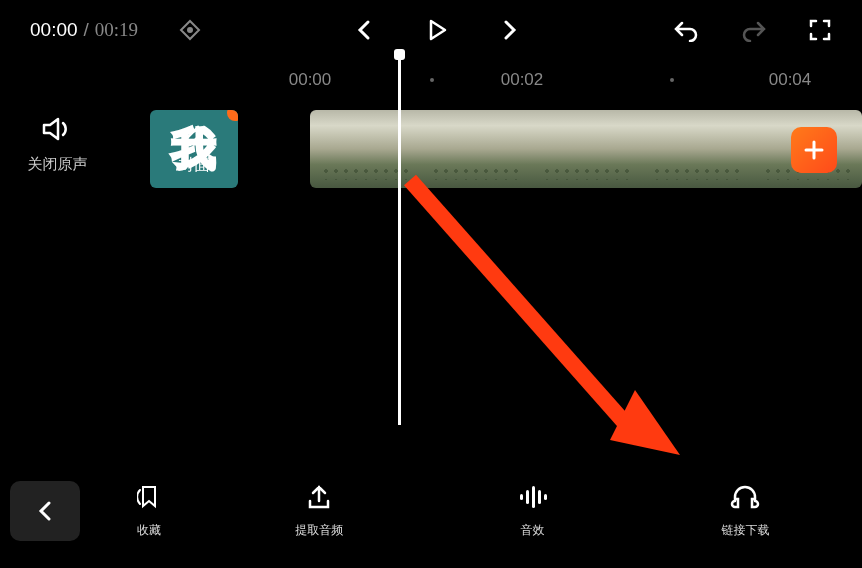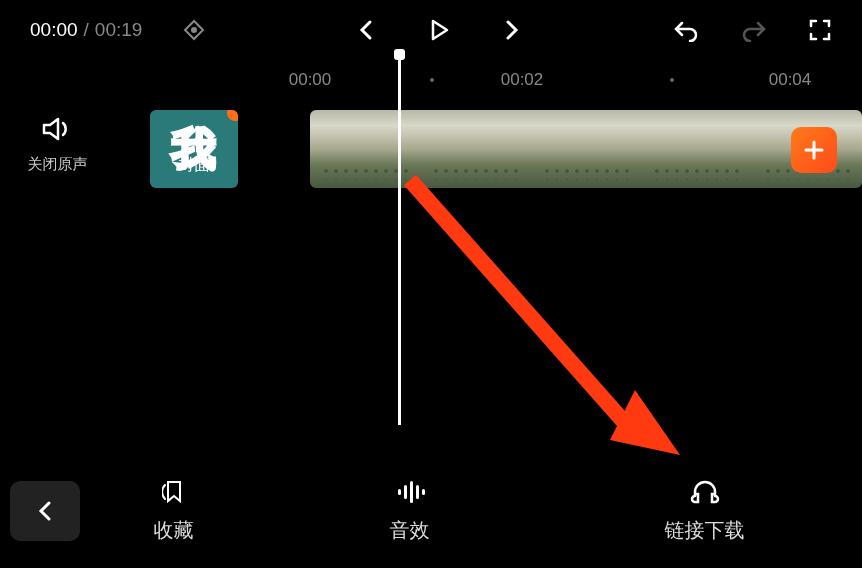--- a/index.html
+++ b/index.html
@@ -13,21 +13,21 @@
   position: relative;
 }
 .top-bar {
   height: 60px;
   display: flex;
   align-items: center;
   padding: 0 30px;
   gap: 40px;
 }
 .time-display { font-size: 19px; color: #fff; display: flex; gap: 6px; }
-.time-display .total { color: #888; }
+.time-display .total { color: #888; font-family: Liberation Serif, serif; }
 .top-icon { color: #888; display: flex; align-items: center; justify-content: center; cursor: pointer; }
 .top-icon.active { color: #fff; }
 .top-controls { display: flex; gap: 50px; align-items: center; flex: 1; justify-content: center; }
 .right-controls { display: flex; gap: 40px; align-items: center; }
 
 .ruler {
   height: 30px;
   position: relative;
   margin-top: 10px;
 }
@@ -157,21 +157,21 @@
   margin-right: 5px;
 }
 .tool-tab {
   flex: 1;
   display: flex;
   flex-direction: column;
   align-items: center;
   gap: 10px;
   cursor: pointer;
 }
-.tool-tab .lbl { font-size: 20px; color: #ddd; }
+.tool-tab .lbl { font-size: 12px; color: #ddd; }
 .tool-tab.first { flex: 0.6; }
 .tool-ic { height: 30px; display: flex; align-items: center; justify-content: center; }
 </style>
 </head>
 <body>
 
 <div class="top-bar">
   <div class="time-display">
     <span>00:00</span>
     <span style="color:#888">/</span>
@@ -285,20 +285,28 @@
   <div class="tool-tab first">
     <span class="tool-ic">
       <svg width="24" height="26" viewBox="0 0 24 26" fill="none" stroke="#fff" stroke-width="2">
           <path d="M6 3 H18 V22 L12 17 L6 22 Z"></path>
           <path d="M3 6 A10 10 0 0 0 3 20" stroke-linecap="round"></path>
         </svg>
     </span>
     <span class="lbl">收藏</span>
   </div>
 
+  <div class="tool-tab">
+    <span class="tool-ic">
+      <svg width="28" height="28" viewBox="0 0 28 28" fill="none" stroke="#fff" stroke-width="2.5" stroke-linecap="round">
+          <path d="M14 18 V4 M8 10 L14 4 L20 10 M5 18 V24 H23 V18"></path>
+        </svg>
+    </span>
+    <span class="lbl">提取音频</span>
+  </div>
 
 
   <div class="tool-tab">
     <span class="tool-ic">
       <svg width="30" height="26" viewBox="0 0 30 26" fill="#fff">
           <rect x="3" y="10" width="3" height="6" rx="1.5"></rect>
           <rect x="9" y="6" width="3" height="14" rx="1.5"></rect>
           <rect x="15" y="2" width="3" height="22" rx="1.5"></rect>
           <rect x="21" y="6" width="3" height="14" rx="1.5"></rect>
           <rect x="27" y="10" width="3" height="6" rx="1.5"></rect>

